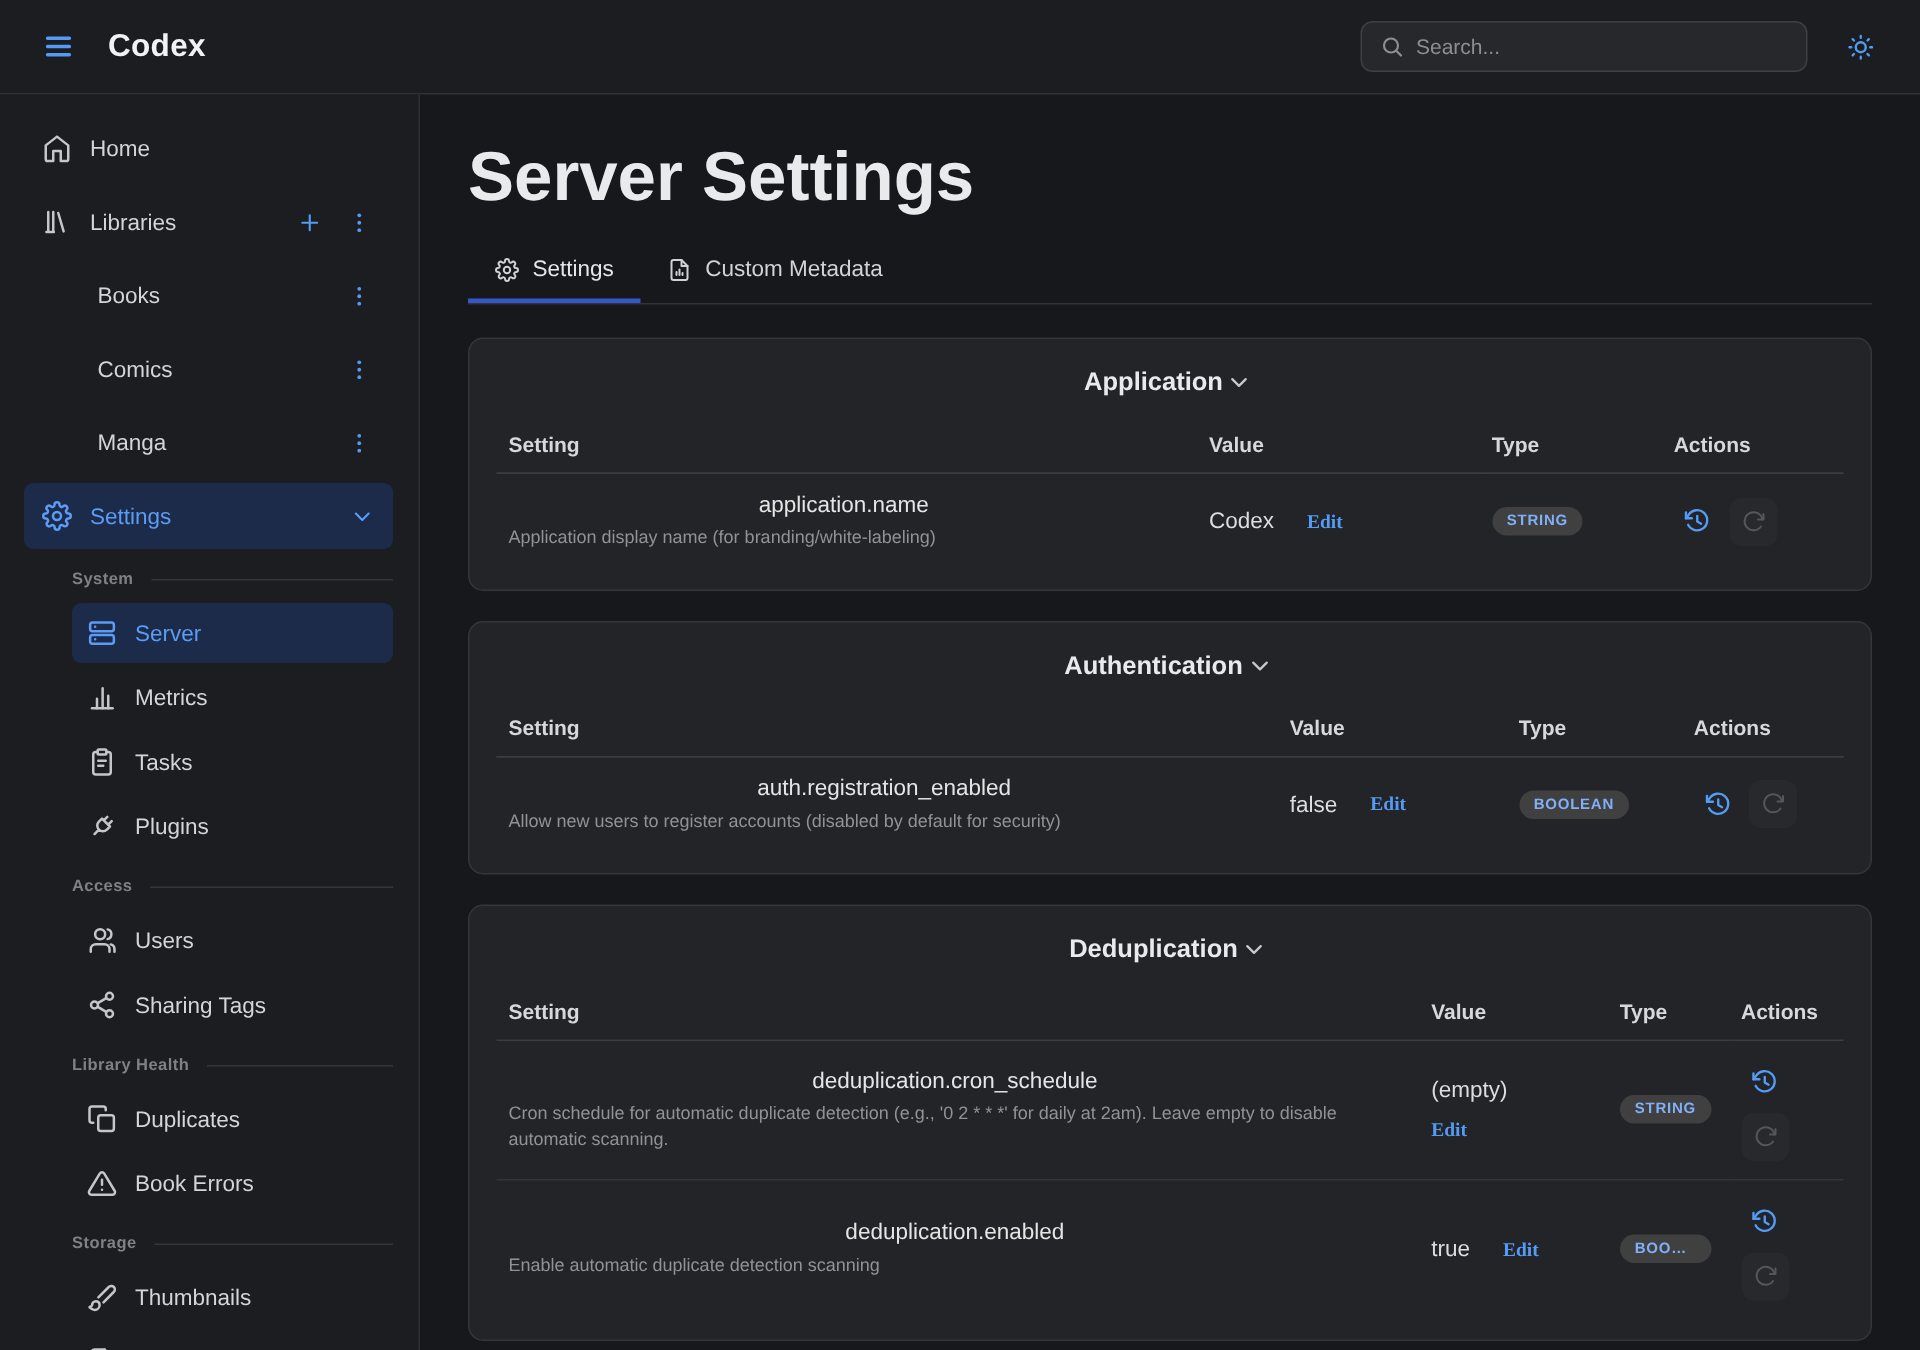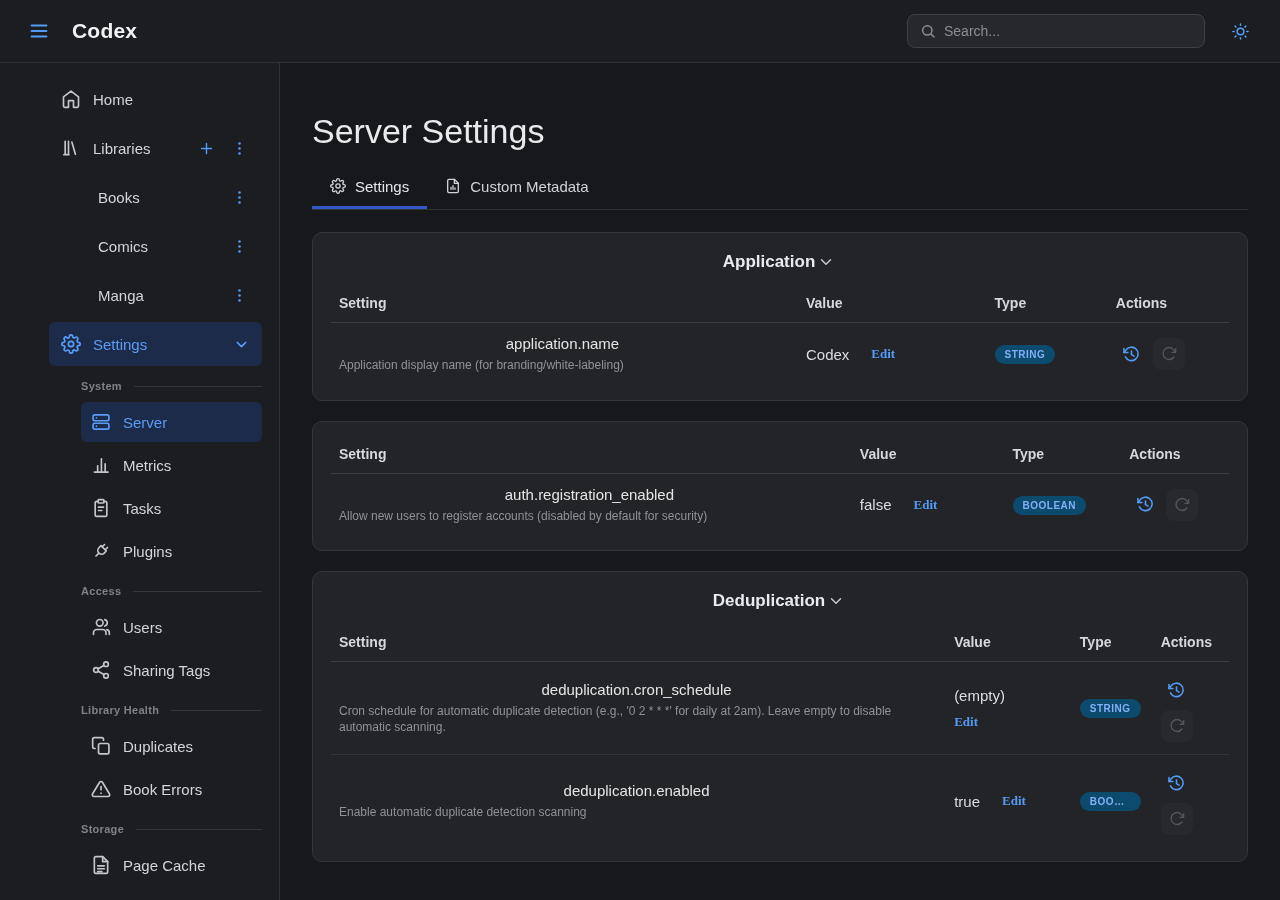--- a/index.html
+++ b/index.html
@@ -26,21 +26,21 @@
     background: transparent; border: none; outline: none; color: #86efac;
     font-size: 14px; width: 100%; font-family: inherit;
   }
   .search-input::placeholder { color: #8b8e93; }
   .theme-btn { background: none; border: none; color: #539bf5; cursor: pointer; display: flex; padding: 6px; margin-left: 20px; }
 
   
   .layout { display: flex; height: 837px; }
   .sidebar {
     width: 280px; background: #1b1d20; border-right: 1px solid #2e3135;
-    padding-top: 14px; overflow: hidden; flex: none; padding-left: 33px;
+    padding-top: 14px; overflow: hidden; flex: none;
   }
   .main { flex: 1; overflow: hidden; padding: 0 32px; }
 
   
   .nav-item {
     display: flex; align-items: center; gap: 12px; height: 44px;
     margin: 0 17px 5px 16px; padding: 0 12px; border-radius: 6px;
     color: #d2d5d9; font-size: 15px; cursor: pointer;
   }
   .nav-item .icon { color: #c3c6ca; }
@@ -53,21 +53,21 @@
   .nav-trail .icon { color: #539bf5; }
   .trail-btn { background: none; border: none; color: #539bf5; cursor: pointer; display: flex; padding: 2px; }
   .nav-section {
     display: flex; align-items: center; gap: 12px;
     margin: 10px 17px 6px 48px; height: 20px;
     font-size: 11px; font-weight: 700; color: #7e8287; letter-spacing: .3px;
   }
   .nav-section .line { flex: 1; height: 1px; background: #33363b; }
 
   
-  .page-title { font-size: 34px; font-weight: 400; color: #e9eaec; margin-top: 48px; line-height: 1.2; }
+  .page-title { font-size: 46px; font-weight: 700; color: #e9eaec; margin-top: 27px; line-height: 1.2; }
   .tabs { display: flex; margin-top: 26px; border-bottom: 1px solid #303338; }
   .tab {
     display: flex; align-items: center; gap: 9px; padding: 0 18px 11px;
     font-size: 15px; color: #d0d3d7; cursor: pointer; border-bottom: 3px solid transparent;
   }
   .tab .icon { color: #cfd2d6; }
   .tab.active { color: #e4e6e9; border-bottom-color: #3558c8; }
   .cards { margin-top: 22px; }
   .card {
     background: #222427; border: 1px solid #33363b; border-radius: 10px;
@@ -83,21 +83,21 @@
     padding: 10px 12px 11px 8px; border-bottom: 1px solid #3a3d42;
   }
   tbody tr + tr td { border-top: 1px solid #323539; }
   tbody td { padding: 12px 12px 12px 8px; vertical-align: middle; }
   .s-name { font-size: 15px; color: #e5e5e5; text-align: center; }
   .s-desc { font-size: 12px; color: #8f9297; margin-top: 5px; line-height: 1.4; }
   .value-wrap { display: flex; flex-wrap: wrap; align-items: center; column-gap: 22px; row-gap: 10px; }
   .val { font-size: 15px; color: #dbdde0; white-space: nowrap; }
   .edit-link { font-size: 13px; font-weight: 700; color: #539bf5; cursor: pointer; background: none; border: none; font-family: Liberation Serif, serif; padding: 0; }
   .badge {
-    display: inline-block; background: #0c4a6e; color: #82b0f8;
+    display: inline-block; background: #404040; color: #82b0f8;
     font-size: 10px; font-weight: 700; letter-spacing: .5px;
     padding: 4px 10px; border-radius: 11px; white-space: nowrap; max-width: 100%;
     overflow: hidden; text-overflow: ellipsis; vertical-align: middle;
   }
   .actions-wrap { display: flex; align-items: center; gap: 5px; }
   .action-btn {
     width: 32px; height: 32px; border-radius: 8px; border: none; cursor: pointer;
     display: flex; align-items: center; justify-content: center; background: transparent; flex: none;
   }
   .action-btn.history { color: #539bf5; }
@@ -326,20 +326,29 @@
           <svg viewBox="0 0 24 24" fill="none" stroke="currentColor" stroke-width="2" stroke-linecap="round" stroke-linejoin="round">
             <path d="M10.3 3.9 1.8 18a2 2 0 0 0 1.7 3h17a2 2 0 0 0 1.7-3L13.7 3.9a2 2 0 0 0-3.4 0z"></path>
             <path d="M12 9v4M12 17h.01"></path>
           </svg>
         </span>
         <span class="nav-label">Book Errors</span>
       </div>
       <div class="nav-section">
         <span>Storage</span>
         <span class="line"></span>
+      </div>
+      <div class="nav-item sub">
+        <span class="icon">
+          <svg viewBox="0 0 24 24" fill="none" stroke="currentColor" stroke-width="2" stroke-linecap="round" stroke-linejoin="round">
+            <path d="m9.1 11.9 8.1-8.1a2.85 2.85 0 1 1 4 4l-8 8.1"></path>
+            <path d="M7.1 14.9c-1.7 0-3 1.4-3 3 0 1.3-2.5 1.5-2 2 1.1 1.1 2.5 2 4 2 2.2 0 4-1.8 4-4a3 3 0 0 0-3-3z"></path>
+          </svg>
+        </span>
+        <span class="nav-label">Thumbnails</span>
       </div>
       <div class="nav-item sub">
         <span class="icon">
           <svg viewBox="0 0 24 24" fill="none" stroke="currentColor" stroke-width="2" stroke-linecap="round" stroke-linejoin="round">
             <path d="M14 2H6a2 2 0 0 0-2 2v16a2 2 0 0 0 2 2h12a2 2 0 0 0 2-2V8z"></path>
             <path d="M14 2v6h6"></path>
             <path d="M8 13h8M8 16.5h8M8 20h5"></path>
           </svg>
         </span>
         <span class="nav-label">Page Cache</span>
@@ -427,20 +436,30 @@
                         </svg>
                       </span>
                     </button>
                   </div>
                 </td>
               </tr>
             </tbody>
           </table>
         </section>
         <section class="card">
+          <div class="card-header">
+            <div class="card-title">Authentication</div>
+            <button class="collapse-btn">
+              <span class="icon sz18">
+                <svg viewBox="0 0 24 24" fill="none" stroke="currentColor" stroke-width="2" stroke-linecap="round" stroke-linejoin="round">
+                  <polyline points="6 9 12 15 18 9"></polyline>
+                </svg>
+              </span>
+            </button>
+          </div>
           <table>
             <colgroup>
               <col style="width: 58%;">
               <col style="width: 17%;">
               <col style="width: 13%;">
               <col style="width: 12%;">
             </colgroup>
             <thead>
               <tr>
                 <th>Setting</th>

